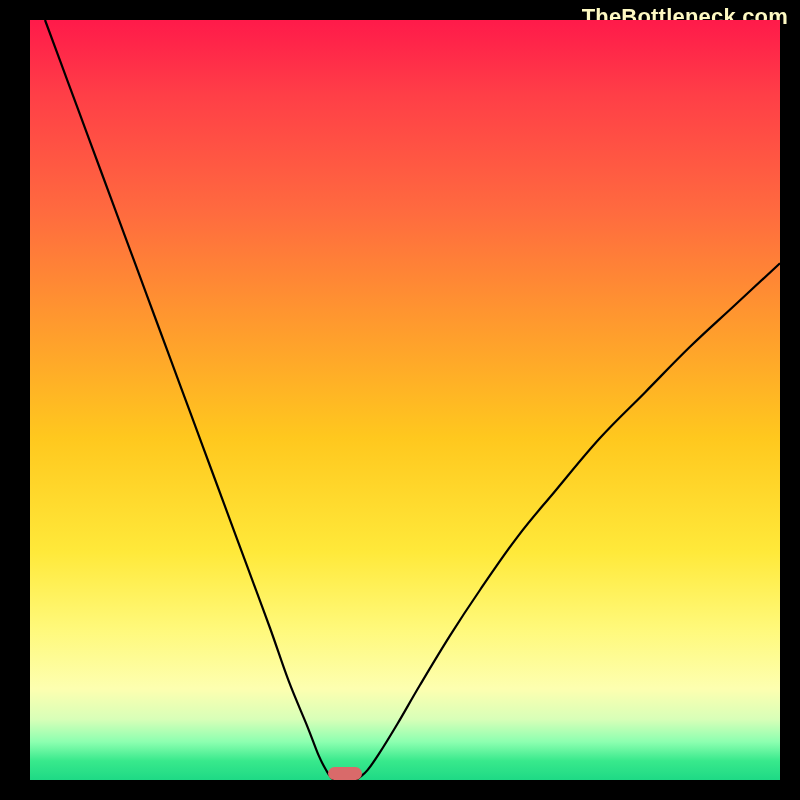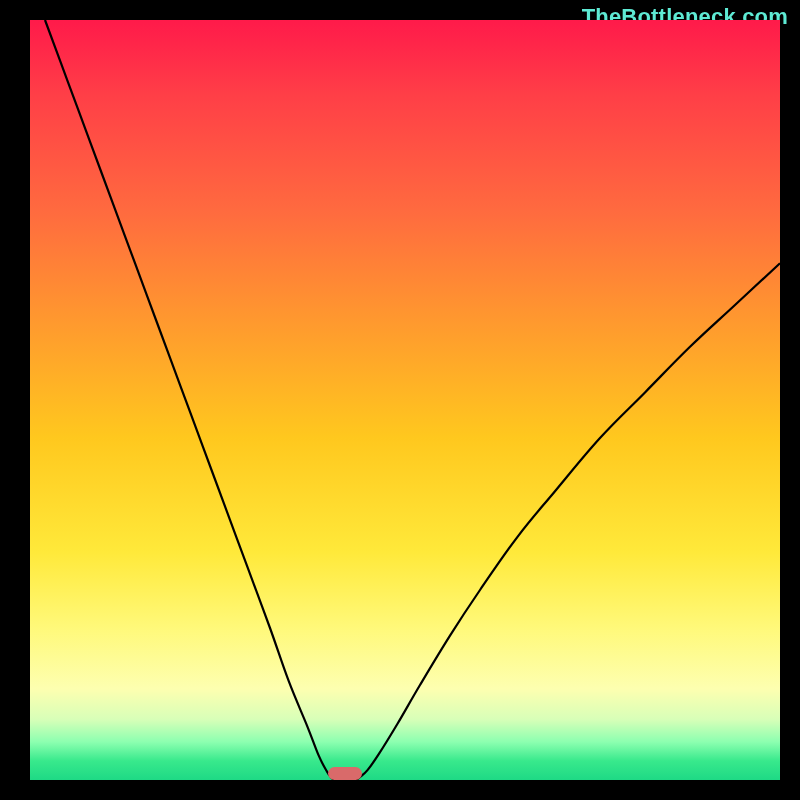--- a/index.html
+++ b/index.html
@@ -45,21 +45,21 @@
       #38e98c 97.5%,
       #1ed985 100%
     );
   }
   .watermark {
     position: absolute;
     top: 4px;
     right: 12px;
     font-size: 22px;
     font-weight: 600;
-    color: #5eead4;
+    color: #fef9c3;
     letter-spacing: 0.2px;
     user-select: none;
   }
   svg.curve {
     position: absolute;
     left: 0; top: 0;
     width: 100%;
     height: 100%;
     overflow: visible;
   }

